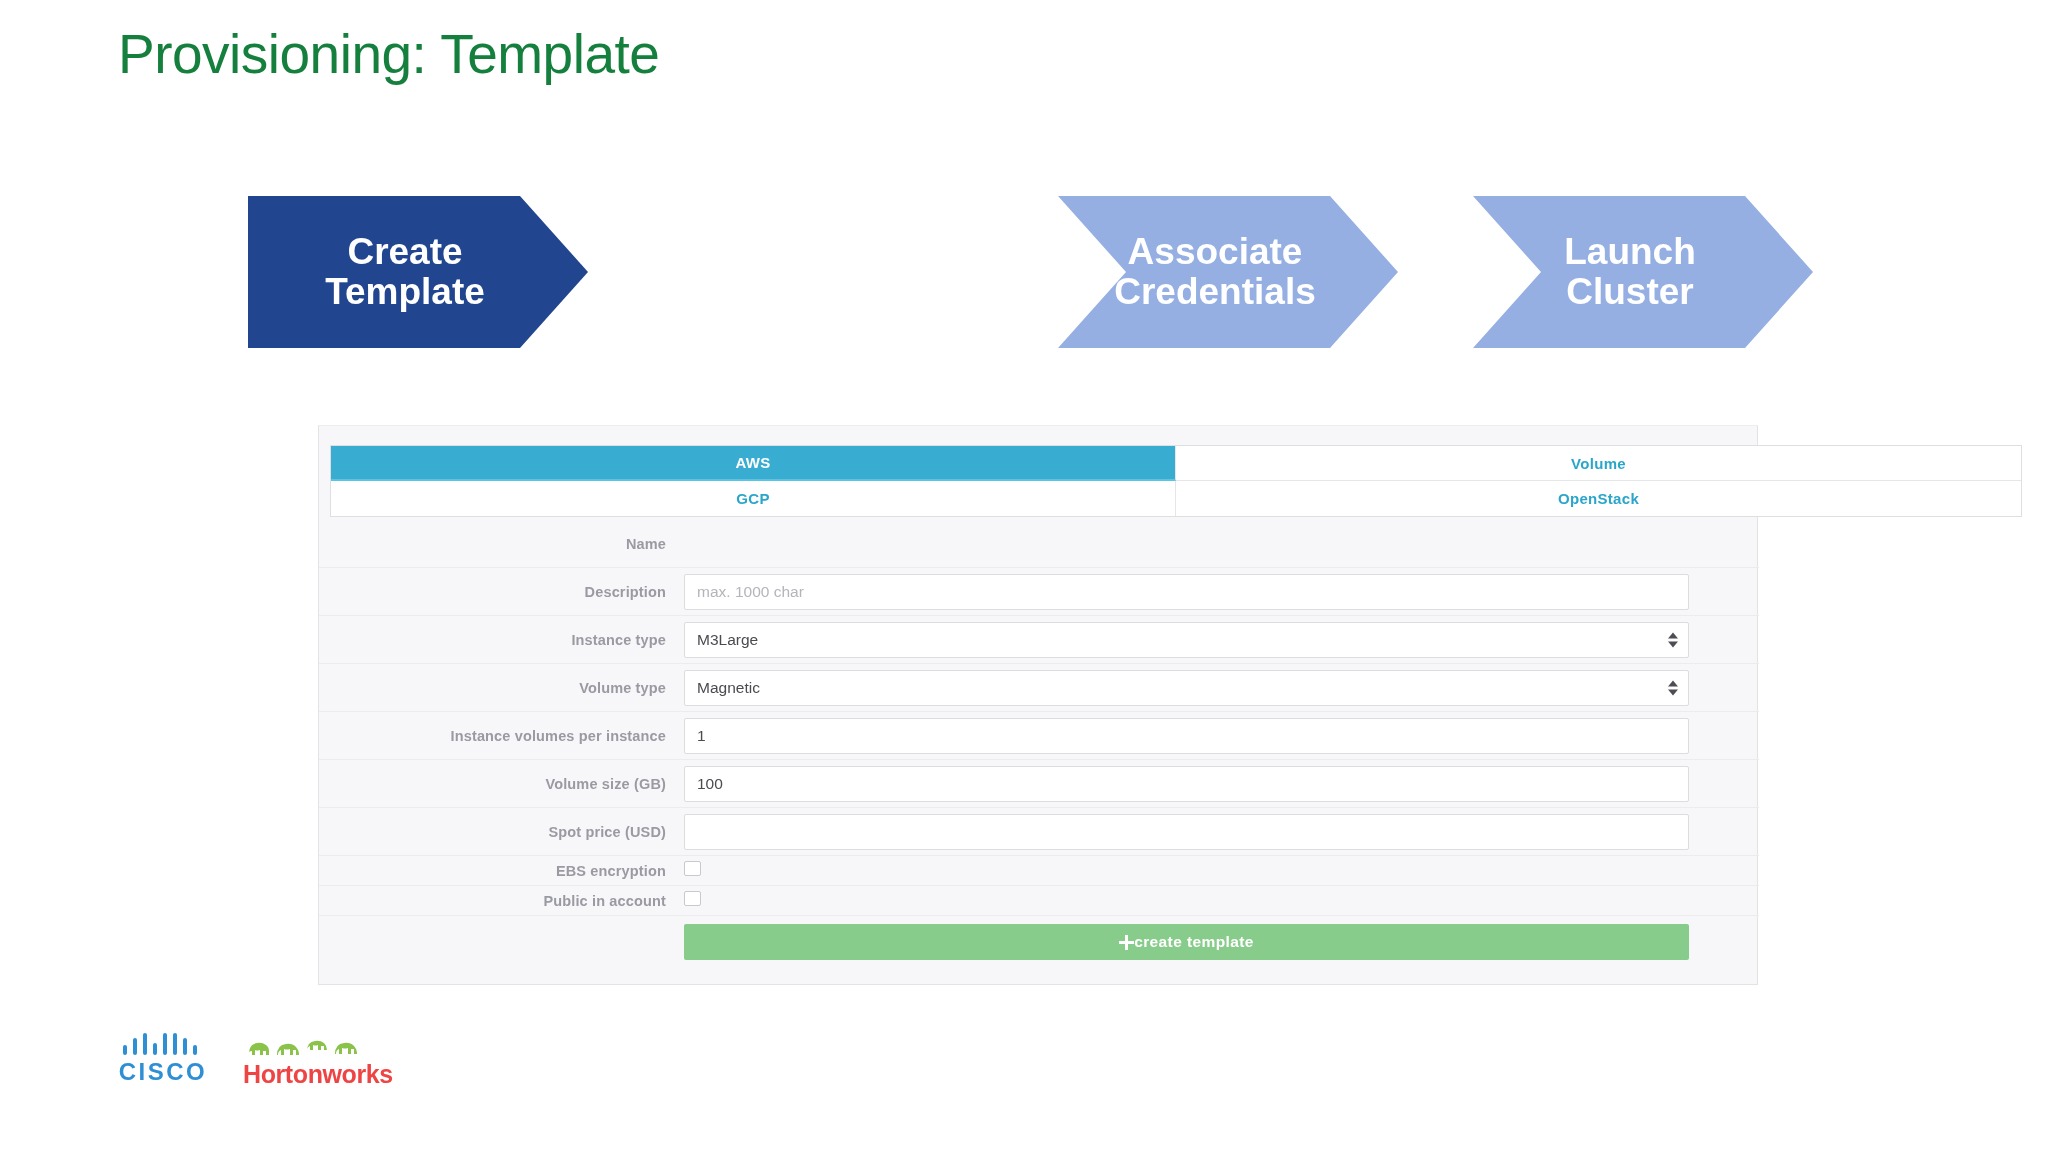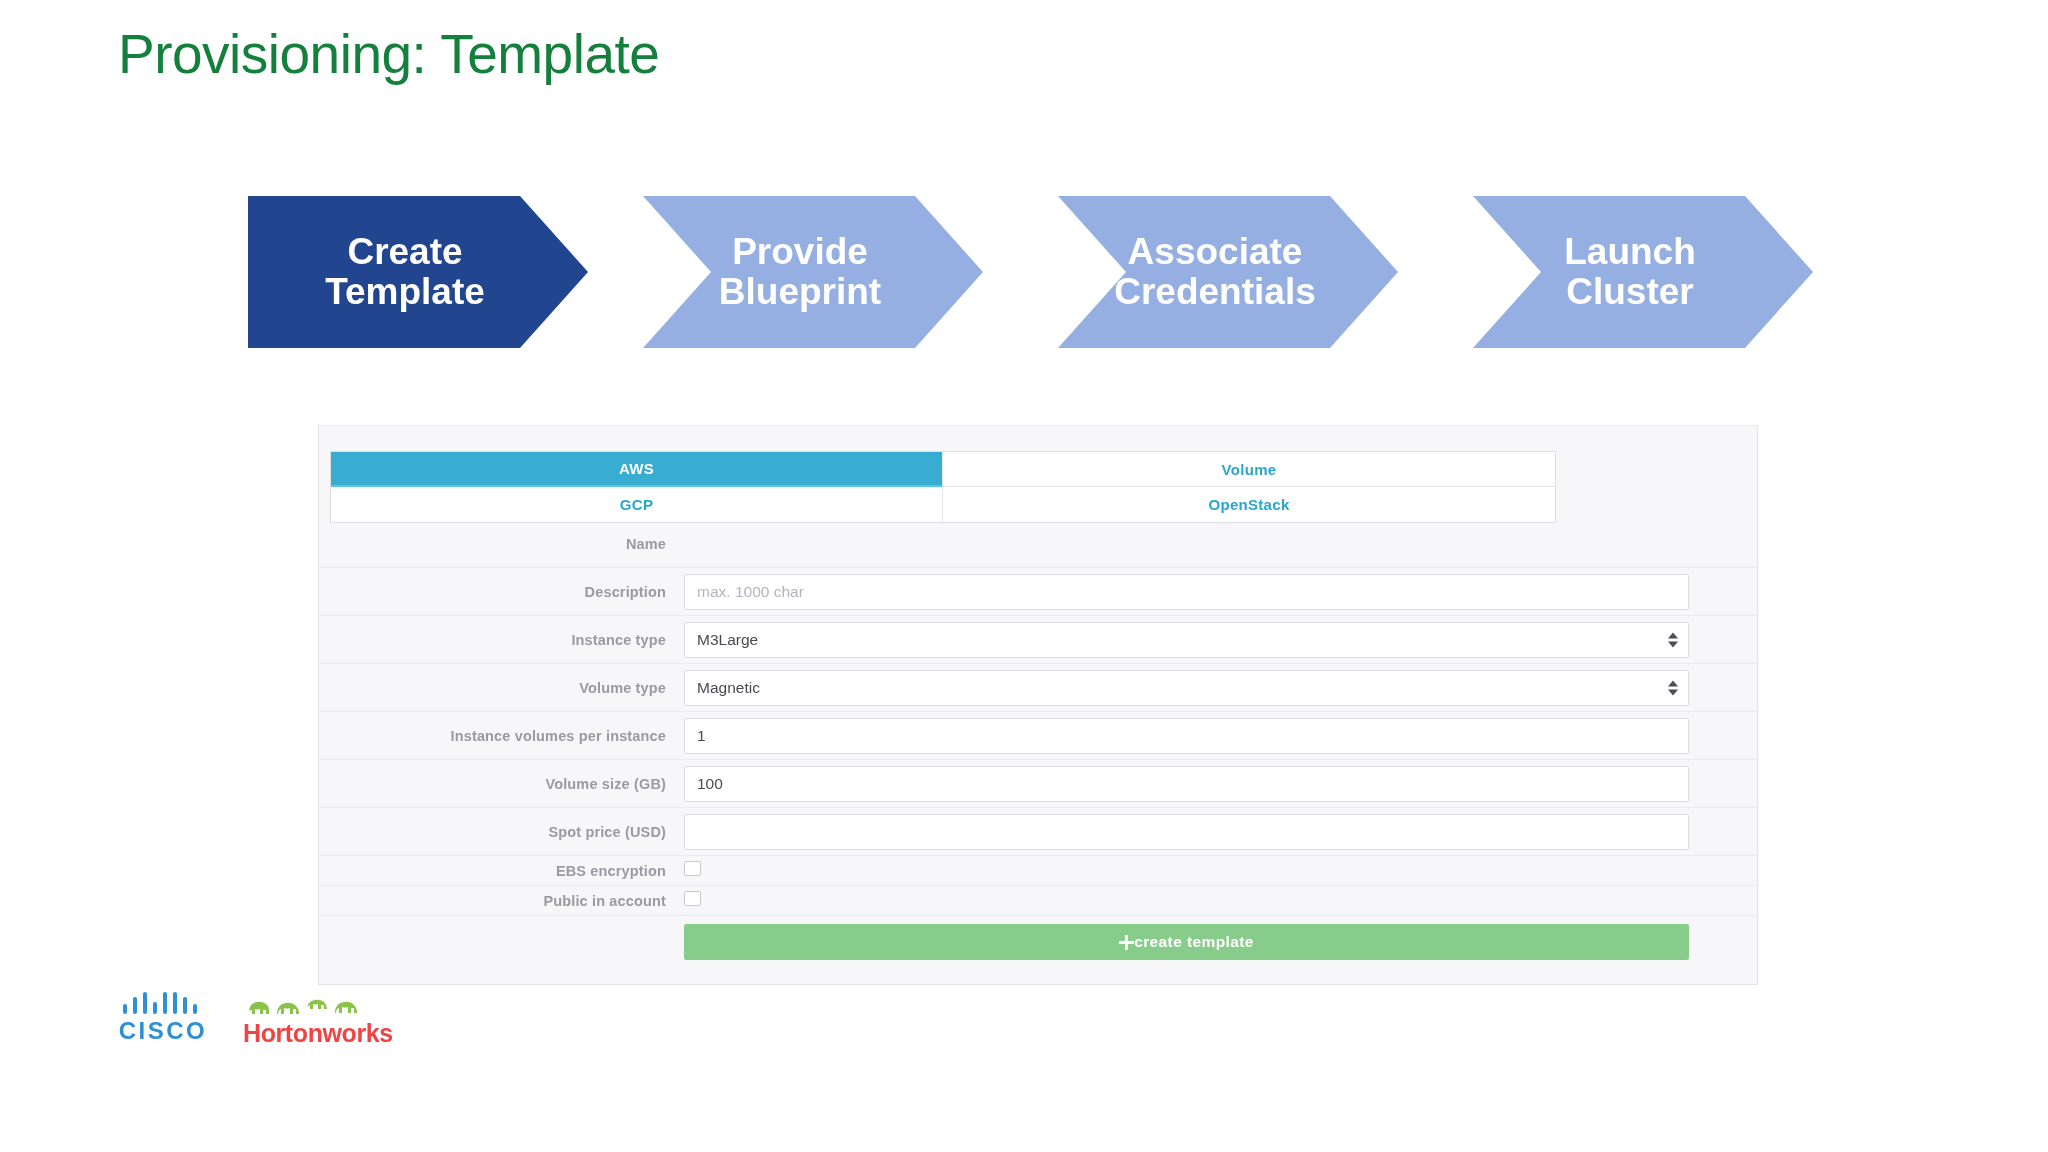--- a/index.html
+++ b/index.html
@@ -85,22 +85,22 @@
     height: 560px;
     background: #f7f7f9;
     border: 1px solid #e3e3e6;
     border-top: 1px solid #eeeef0;
   }
 
   
   .tab-grid {
     position: absolute;
     left: 11px;
-    top: 25px;
-    width: 1226px;
+    top: 19px;
+    width: 1692px;
     display: grid;
     grid-template-columns: 1fr 1fr;
     border: 1px solid #dddfe2;
     background: #ffffff;
   }
   .tab {
     height: 35px;
     display: flex;
     align-items: center;
     justify-content: center;
@@ -213,21 +213,21 @@
   }
   .plus-icon::before, .plus-icon::after {
     content: "";
     position: absolute;
     background: #ffffff;
   }
   .plus-icon::before { left: 6px; top: 0;  width: 3px; height: 15px; }
   .plus-icon::after  { left: 0;  top: 6px; width: 15px; height: 3px; }
 
   
-  .footer-logos { position: absolute; left: 0; top: 992px; width: 1772px; height: 70px; }
+  .footer-logos { position: absolute; left: 0; top: 1033px; width: 1772px; height: 70px; }
 
   .cisco-logo { position: absolute; left: 118px; top: 0px; width: 90px; height: 56px; }
   .cisco-bars { position: relative; height: 22px; width: 84px; margin: 0 auto; }
   .cisco-bars span {
     position: absolute; bottom: 0; width: 4px; background: #2E8FD4; border-radius: 2px;
   }
   .cisco-word {
     text-align: center;
     font-size: 24px;
     font-weight: bold;
@@ -252,24 +252,20 @@
 <body>
 
 <div class="slide">
 
   <div class="slide-title">Provisioning: Template</div>
 
   <div class="chevron-row">
     <div class="chevron chev-0">
       <span class="chevron-line">Create</span>
       <span class="chevron-line">Template</span>
-    </div>
-    <div class="chevron chev-1">
-      <span class="chevron-line">Provide</span>
-      <span class="chevron-line">Blueprint</span>
     </div>
     <div class="chevron chev-2">
       <span class="chevron-line">Associate</span>
       <span class="chevron-line">Credentials</span>
     </div>
     <div class="chevron chev-3">
       <span class="chevron-line">Launch</span>
       <span class="chevron-line">Cluster</span>
     </div>
   </div>

